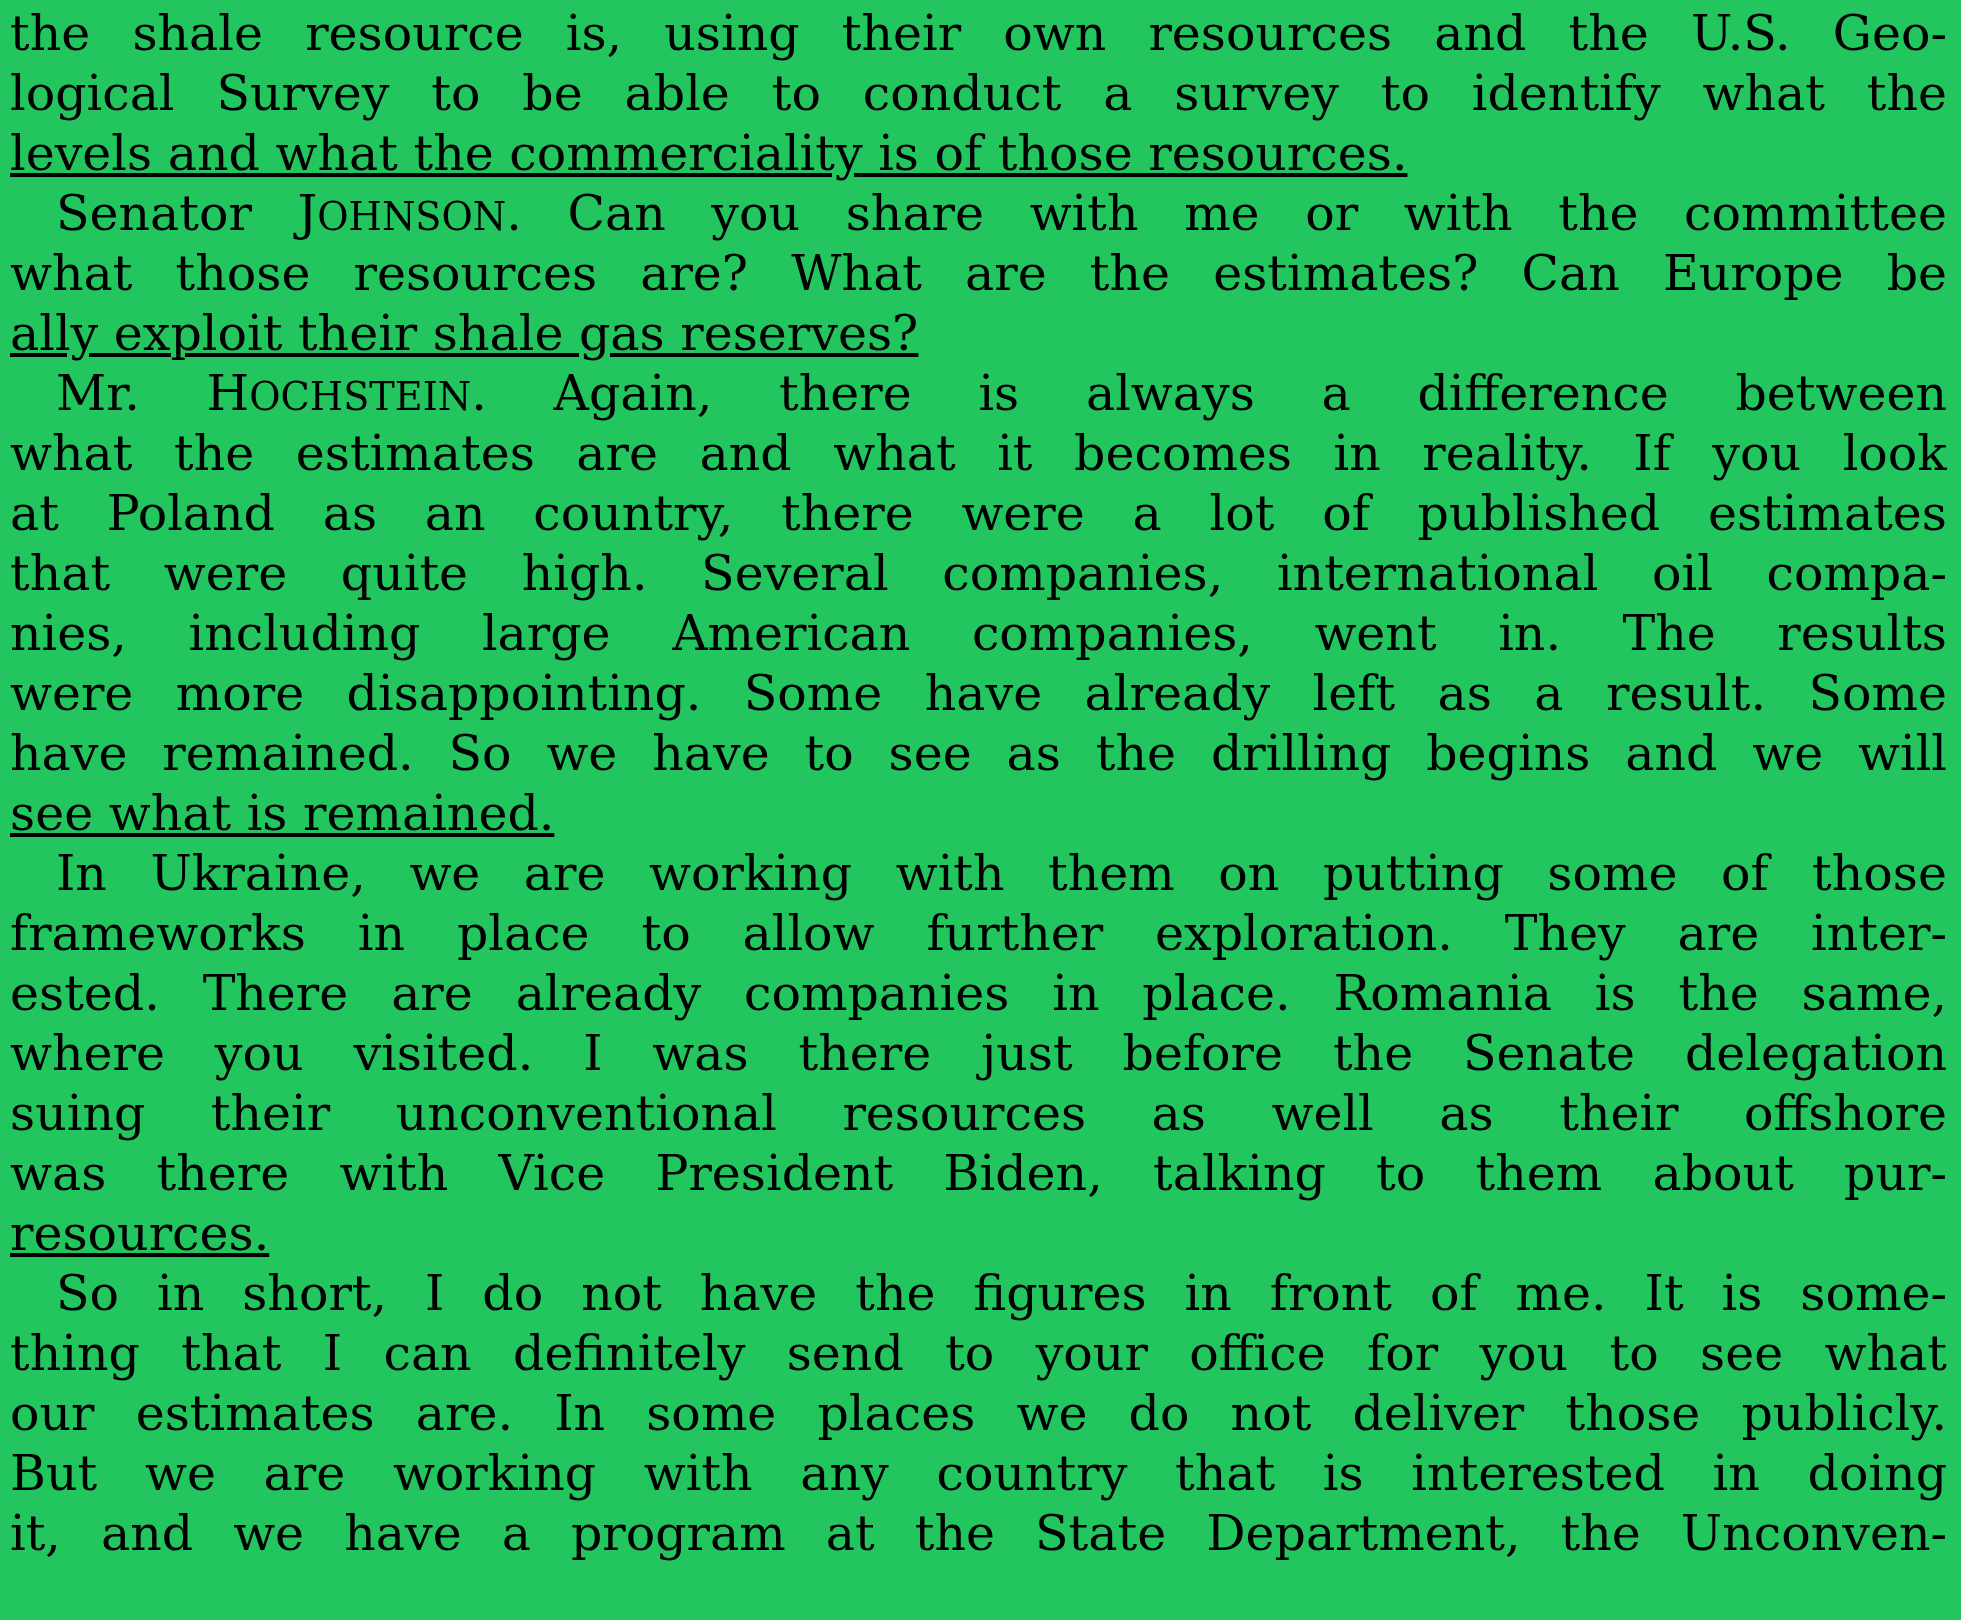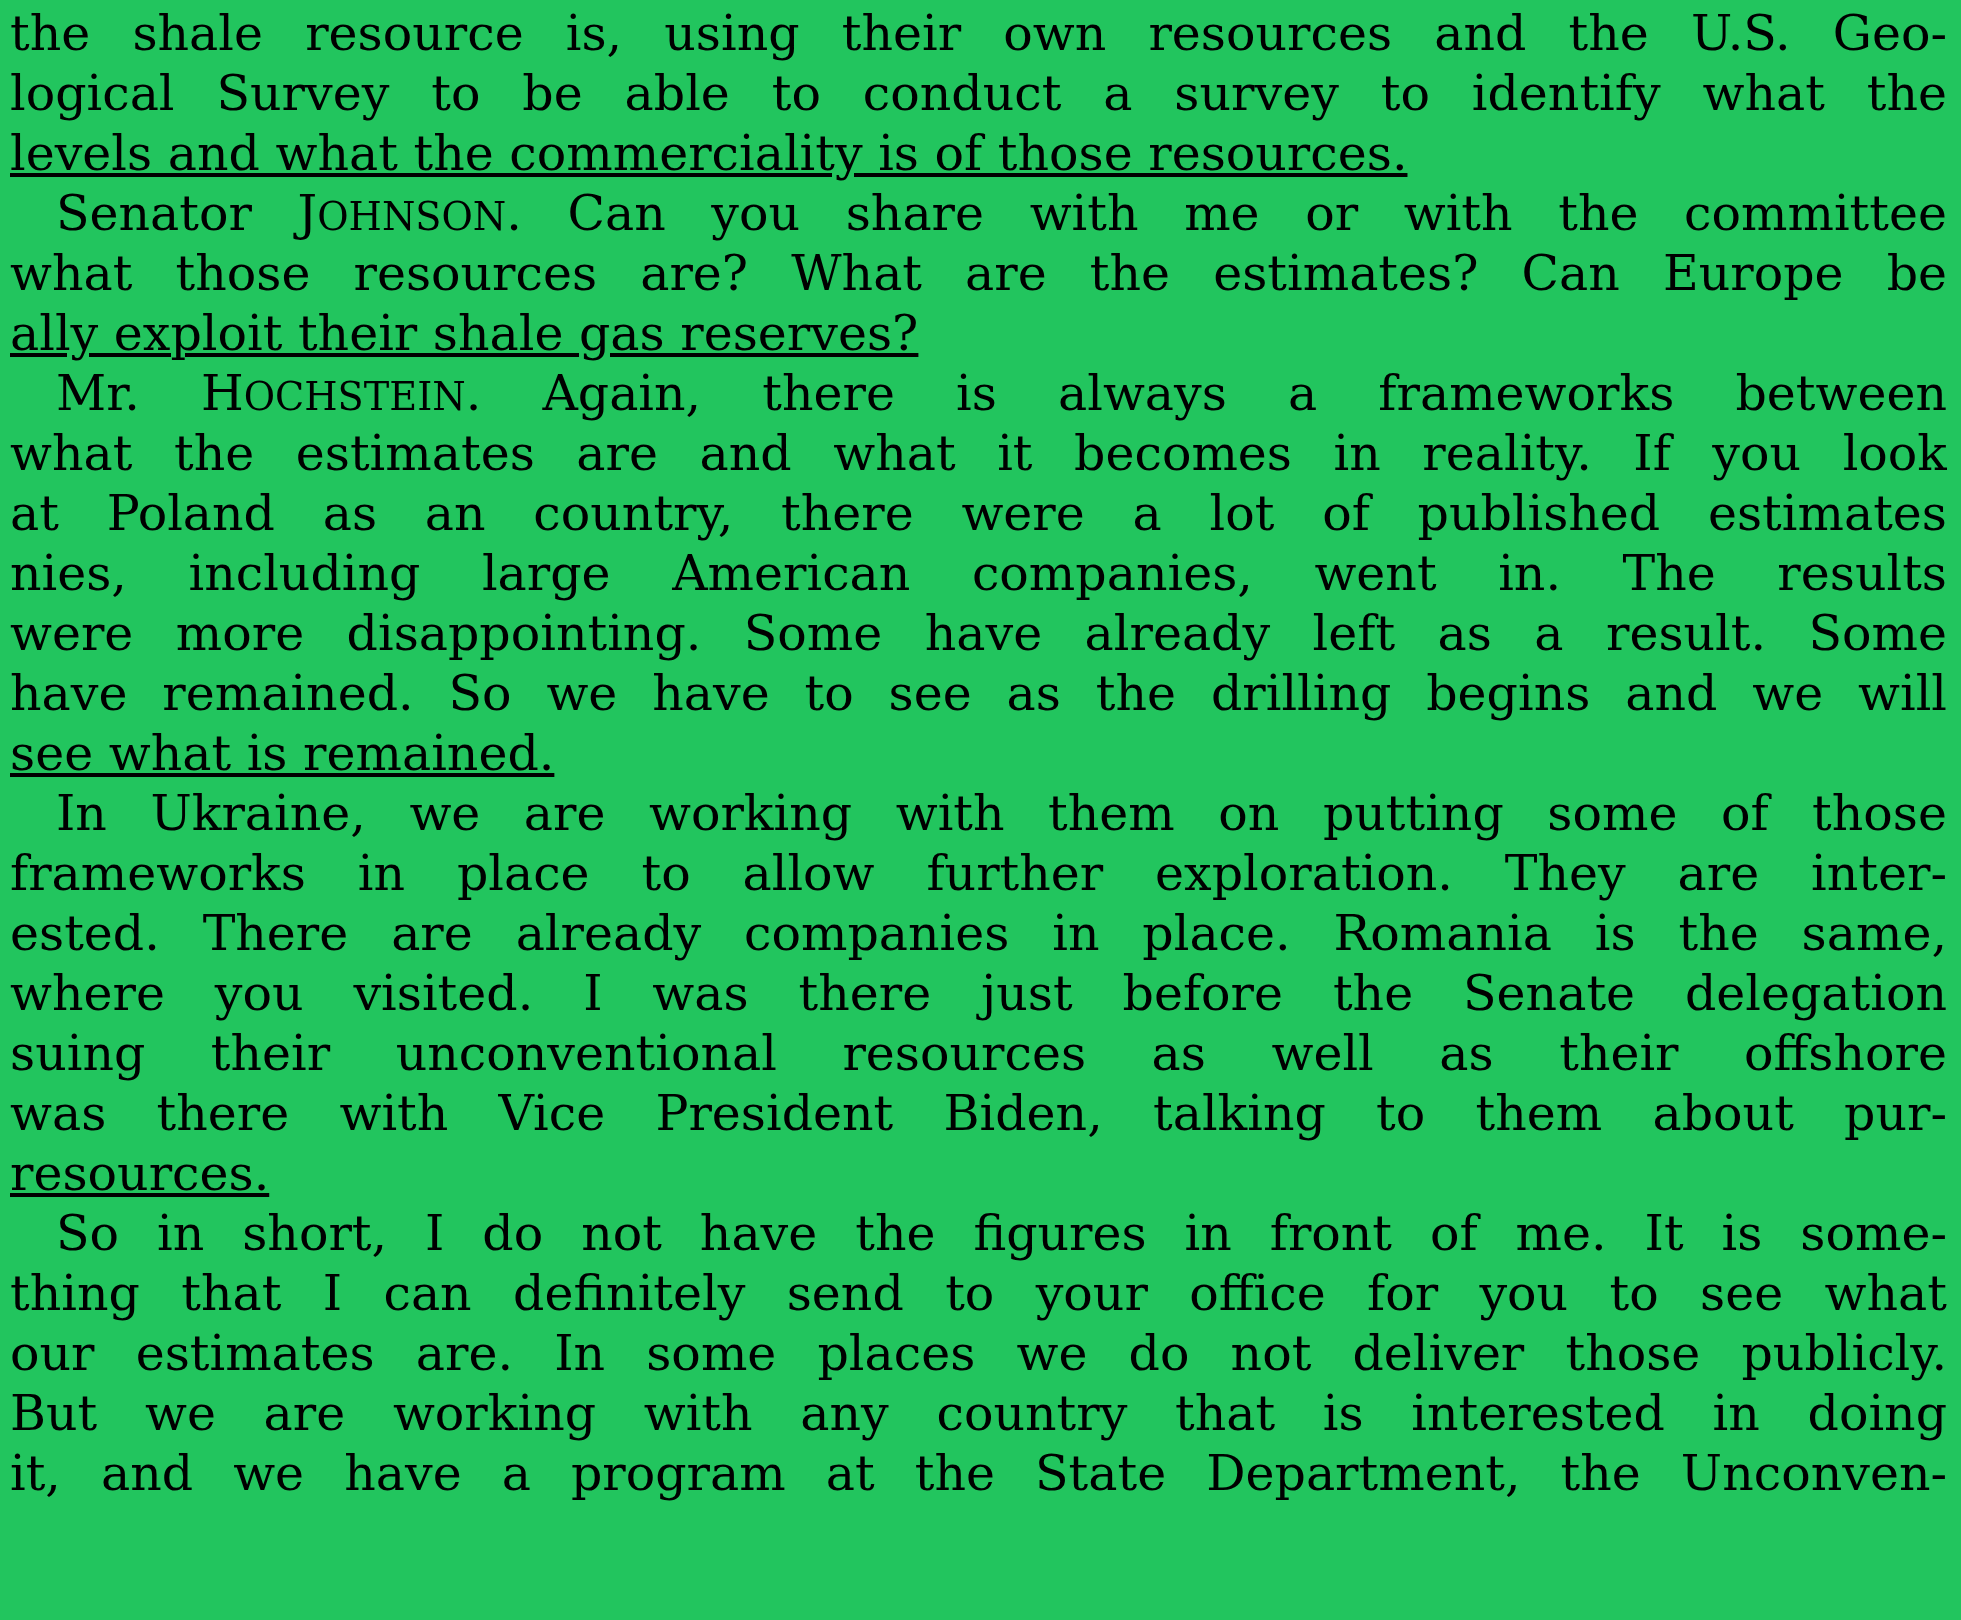--- a/index.html
+++ b/index.html
@@ -48,23 +48,24 @@
 <body>
 
 <main class="page">
   <div class="text-block" id="text-block">
       <div class="line"><span>the shale resource is, using their own resources and the U.S. Geo-</span></div>
       <div class="line"><span>logical Survey to be able to conduct a survey to identify what the</span></div>
       <div class="line endpara"><span>levels and what the commerciality is of those resources.</span></div>
       <div class="line indent"><span>Senator J</span><span class="sc">OHNSON</span><span>. Can you share with me or with the committee</span></div>
       <div class="line"><span>what those resources are? What are the estimates? Can Europe be</span></div>
       <div class="line endpara"><span>ally exploit their shale gas reserves?</span></div>
-      <div class="line indent"><span>Mr. H</span><span class="sc">OCHSTEIN</span><span>. Again, there is always a frameworks between</span></div>
+      <div class="line indent"><span>Mr. H</span><span class="sc">OCHSTEIN</span><span>. Again, there is always a difference between</span></div>
       <div class="line"><span>what the estimates are and what it becomes in reality. If you look</span></div>
       <div class="line"><span>at Poland as an country, there were a lot of published estimates</span></div>
+      <div class="line"><span>that were quite high. Several companies, international oil compa-</span></div>
       <div class="line"><span>nies, including large American companies, went in. The results</span></div>
       <div class="line"><span>were more disappointing. Some have already left as a result. Some</span></div>
       <div class="line"><span>have remained. So we have to see as the drilling begins and we will</span></div>
       <div class="line endpara"><span>see what is remained.</span></div>
       <div class="line indent"><span>In Ukraine, we are working with them on putting some of those</span></div>
       <div class="line"><span>frameworks in place to allow further exploration. They are inter-</span></div>
       <div class="line"><span>ested. There are already companies in place. Romania is the same,</span></div>
       <div class="line"><span>where you visited. I was there just before the Senate delegation</span></div>
       <div class="line"><span>suing their unconventional resources as well as their offshore</span></div>
       <div class="line"><span>was there with Vice President Biden, talking to them about pur-</span></div>

